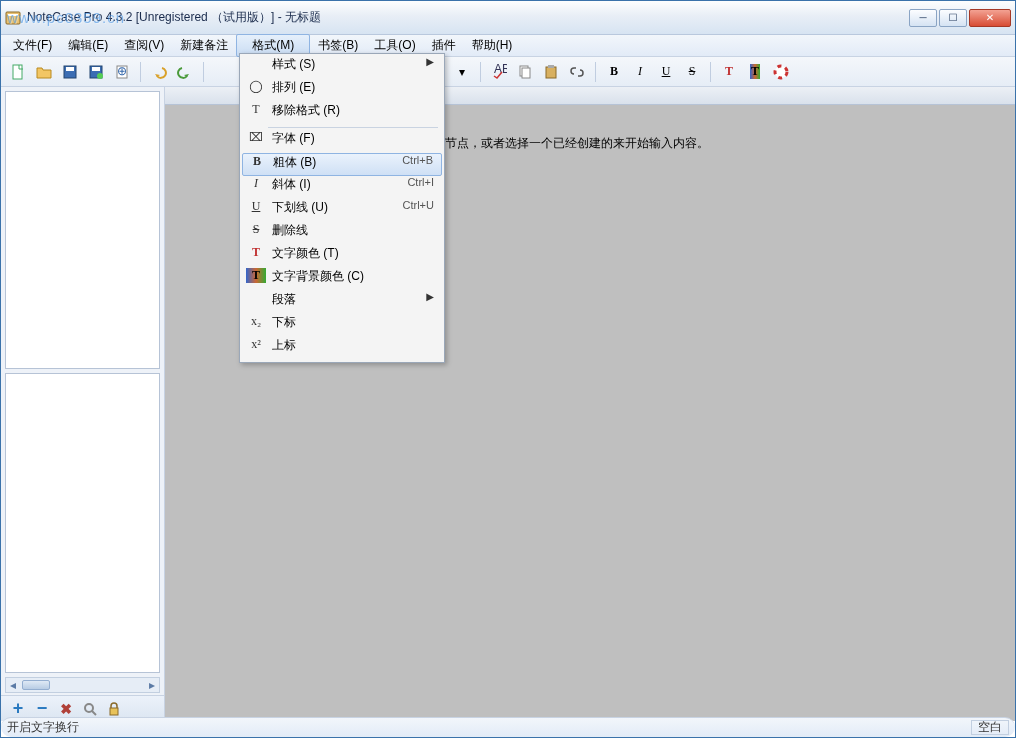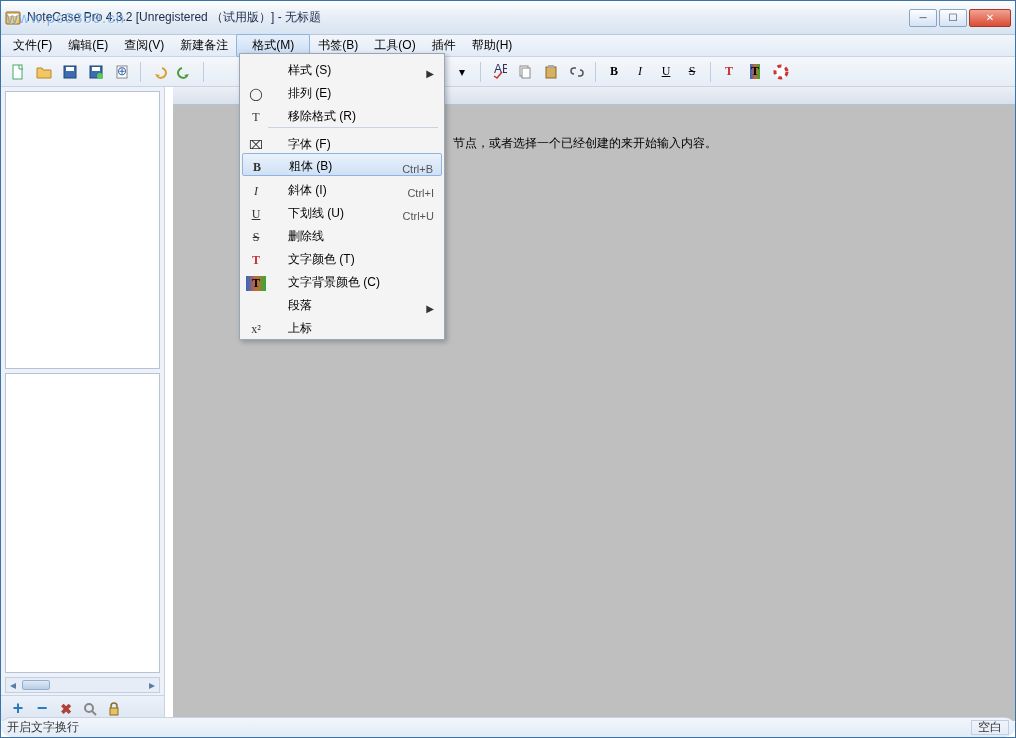--- a/index.html
+++ b/index.html
@@ -35,27 +35,27 @@
 .tab .dot { width: 7px; height: 7px; border-radius: 50%; background: #888; }
 .tree-panel { flex: 1; margin: 4px; background: #fff; border: 1px solid #b6c3d6; }
 .tag-label { padding: 4px 6px; color: #333; }
 .tag-panel { height: 300px; margin: 0 4px 4px; background: #fff; border: 1px solid #b6c3d6; }
 .hscroll { height: 16px; margin: 0 4px 2px; background: #e6edf6; border: 1px solid #c2cfe0; display: flex; align-items: center; }
 .hscroll .arrow { width: 14px; text-align: center; color: #5b7aa5; }
 .hscroll .thumb { width: 28px; height: 10px; margin-left: 2px; background: linear-gradient(#dfe9f5,#b8cce4); border: 1px solid #94aed0; border-radius: 2px; }
 .tree-actions { height: 26px; background: linear-gradient(#ecf2fa,#dbe5f1); display: flex; align-items: center; gap: 6px; padding: 0 8px; border-top: 1px solid #c8d3e3; }
 .tact { width: 18px; height: 18px; display: flex; align-items: center; justify-content: center; }
 
-.right-pane { flex: 1; display: flex; flex-direction: column; background: #7f1d1d; margin-left: 8px; }
+.right-pane { flex: 1; display: flex; flex-direction: column; background: #7f1d1d; }
 .ruler-bar { height: 18px; background: linear-gradient(#ecf0f5,#d9e1ec); border-bottom: 1px solid #b6c3d6; }
 .editor { flex: 1; background: #bfbfbf; padding: 32px 20px; color: #000; font-size: 14px; position: relative; }
 
 
 .dropdown { position: absolute; top: 52px; left: 238px; width: 206px; background: #f4f4f4; border: 1px solid #9aa7b8; box-shadow: 2px 2px 5px rgba(0,0,0,0.25); z-index: 10; padding: 2px; }
-.dd-row { display: flex; align-items: flex-end; height: 23px; padding: 0 8px 0 4px; gap: 16px; }
+.dd-row { display: flex; align-items: flex-start; height: 23px; padding: 0 8px 0 4px; }
 .dd-row.sel { background: linear-gradient(#eaf2fc,#cfe0f5); border: 1px solid #8fb4e2; border-radius: 2px; }
 .dd-icon { width: 20px; text-align: center; color: #333; font-family: Georgia, serif; }
 .dd-label { flex: 1; padding-left: 6px; }
 .dd-short { color: #555; font-size: 11px; }
 .dd-arrow { color: #333; font-size: 10px; }
 .dd-sep { height: 1px; background: #c9d3e1; margin: 2px 4px 2px 26px; }
 
 
 .statusbar { position: absolute; bottom: 0; left: 0; right: 0; height: 20px; background: linear-gradient(#f2f6fb,#e2ebf7); border-top: 1px solid #c8d3e3; display: flex; align-items: center; padding: 0 6px; font-size: 12px; color: #333; border-radius: 10px; }
 .statusbar .sp { flex: 1; }
@@ -284,20 +284,24 @@
     <div class="dd-row">
       <div class="dd-icon" style="background:linear-gradient(90deg,#36c,#c63,#3a3);color:#000;font-weight:bold;">T</div>
       <div class="dd-label">文字背景颜色 (C)</div>
     </div>
     <div class="dd-row">
       <div class="dd-icon" style=""></div>
       <div class="dd-label">段落</div>
       <div class="dd-arrow">▶</div>
     </div>
     <div class="dd-row">
+      <div class="dd-icon" style="">x₂</div>
+      <div class="dd-label">下标</div>
+    </div>
+    <div class="dd-row">
       <div class="dd-icon" style="">x²</div>
       <div class="dd-label">上标</div>
     </div>
   </div>
 
 <div class="statusbar">
   <span>开启文字换行</span>
   <span class="sp"></span>
   <span class="status-cell">空白</span>
 </div>

